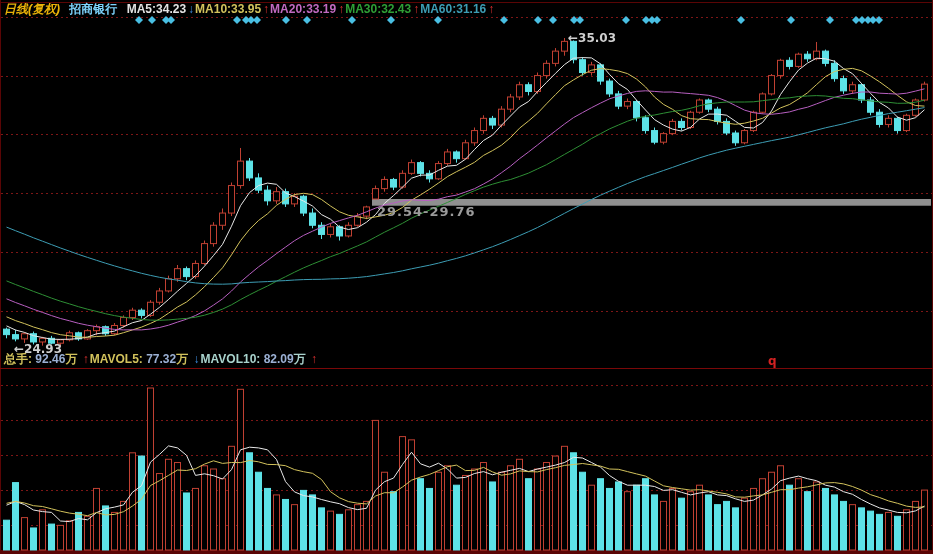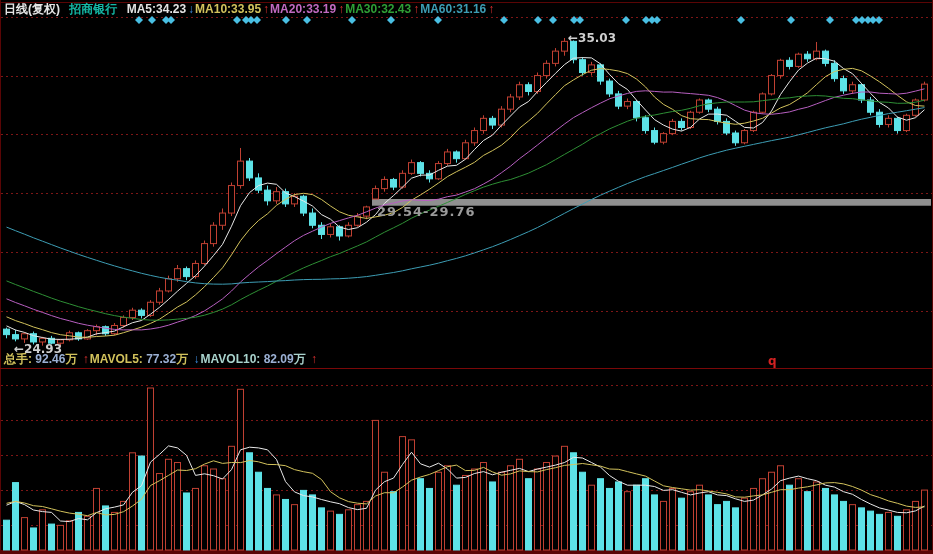--- a/index.html
+++ b/index.html
@@ -383,22 +383,22 @@
       <rect x="921.5" y="490.08592" width="6" height="59.91408000000001" fill="#000" stroke="#c04032" stroke-width="1"></rect>
       <polyline points="6.5,505.2 15.5,501.4 24.5,504.6 33.5,510.0 42.5,511.6 51.5,512.4 60.5,521.0 69.5,521.6 78.5,518.5 87.5,519.8 96.5,512.7 105.5,508.8 114.5,507.1 123.5,504.9 132.5,492.2 141.5,485.7 150.5,462.1 159.5,454.4 168.5,445.9 177.5,447.9 186.5,455.3 195.5,475.4 204.5,473.8 213.5,475.7 222.5,479.0 231.5,469.6 240.5,449.8 249.5,447.2 258.5,447.9 267.5,449.8 276.5,459.5 285.5,481.6 294.5,491.9 303.5,495.6 312.5,496.9 321.5,499.5 330.5,501.8 339.5,503.7 348.5,507.6 357.5,509.6 366.5,508.3 375.5,490.1 384.5,481.7 393.5,478.1 402.5,464.5 411.5,452.2 420.5,463.8 429.5,467.1 438.5,463.2 447.5,469.0 456.5,478.1 465.5,477.4 474.5,473.5 483.5,471.6 492.5,474.8 501.5,472.2 510.5,470.3 519.5,468.4 528.5,471.6 537.5,469.0 546.5,467.1 555.5,465.1 564.5,462.5 573.5,457.3 582.5,458.0 591.5,462.5 600.5,467.1 609.5,475.5 618.5,481.3 627.5,485.2 636.5,485.2 645.5,485.2 654.5,486.5 663.5,490.4 672.5,489.7 681.5,492.3 690.5,494.9 699.5,493.0 708.5,491.7 717.5,494.9 726.5,495.6 735.5,498.8 744.5,501.4 753.5,500.1 762.5,494.9 771.5,489.1 780.5,480.7 789.5,478.1 798.5,476.1 807.5,478.7 816.5,480.7 825.5,485.2 834.5,487.1 843.5,491.7 852.5,494.3 861.5,499.5 870.5,504.0 879.5,507.9 888.5,510.1 897.5,512.4 906.5,512.8 915.5,510.9 924.5,506.0" fill="none" stroke="#e8e8e8" stroke-width="1"></polyline>
       <polyline points="6.5,503.3 15.5,501.4 24.5,503.0 33.5,505.7 42.5,506.5 51.5,508.8 60.5,511.2 69.5,513.1 78.5,514.2 87.5,515.7 96.5,512.5 105.5,514.9 114.5,514.4 123.5,511.7 132.5,506.0 141.5,499.2 150.5,485.5 159.5,480.7 168.5,475.4 177.5,470.0 186.5,470.5 195.5,468.7 204.5,464.1 213.5,460.8 222.5,463.4 231.5,462.5 240.5,462.6 249.5,460.5 258.5,461.8 267.5,464.4 276.5,464.6 285.5,465.7 294.5,469.6 303.5,471.7 312.5,473.3 321.5,479.5 330.5,491.7 339.5,497.8 348.5,501.6 357.5,503.2 366.5,503.9 375.5,496.0 384.5,492.7 393.5,492.8 402.5,487.0 411.5,480.2 420.5,477.0 429.5,474.4 438.5,470.6 447.5,466.7 456.5,465.1 465.5,470.6 474.5,470.3 483.5,467.4 492.5,471.9 501.5,475.2 510.5,473.9 519.5,470.9 528.5,471.6 537.5,471.9 546.5,469.6 555.5,467.7 564.5,465.4 573.5,464.5 582.5,463.5 591.5,464.8 600.5,466.1 609.5,469.0 618.5,469.3 627.5,471.6 636.5,473.9 645.5,476.1 654.5,481.0 663.5,485.8 672.5,487.5 681.5,488.8 690.5,490.1 699.5,489.7 708.5,491.0 717.5,492.3 726.5,493.9 735.5,496.9 744.5,497.2 753.5,495.9 762.5,494.9 771.5,492.3 780.5,489.7 789.5,489.7 798.5,488.1 807.5,486.8 816.5,484.9 825.5,482.9 834.5,482.6 843.5,483.9 852.5,486.5 861.5,490.1 870.5,494.6 879.5,497.5 888.5,500.9 897.5,503.3 906.5,506.1 915.5,507.4 924.5,506.9" fill="none" stroke="#d2c25c" stroke-width="1"></polyline>
       <text x="568" y="42" fill="#cfcfcf" font-size="12" font-weight="700">←35.03</text>
       <text x="14" y="353" fill="#cfcfcf" font-size="12" font-weight="700">←24.93</text>
       <text x="377" y="216" fill="#9a9a9a" font-size="13" font-weight="700" font-family="&quot;DejaVu Sans Mono&quot;,&quot;Liberation Mono&quot;,monospace" letter-spacing="1">29.54-29.76</text>
       <text x="768" y="365" fill="#d42222" font-size="12" font-weight="700">q</text>
     </svg>
 
   <div class="infobar">
-    <span class="sp" style="color:#e5e5e5;">日线(复权)</span>
-    <span class="sp" style="color:#14b8a6;">招商银行</span>
+    <span class="sp" style="color:#eab308;font-style:italic;">日线(复权)</span>
+    <span class="sp" style="color:#7dd3fc;">招商银行</span>
     <span id="ma-items"><span style="color: rgb(226, 226, 226);">MA5: </span><span style="color: rgb(226, 226, 226);">34.23</span><span class="arrow" style="color: rgb(61, 141, 224);">↓</span><span style="color: rgb(210, 194, 92);">MA10: </span><span style="color: rgb(210, 194, 92);">33.95</span><span class="arrow" style="color: rgb(224, 48, 48);">↑</span><span style="color: rgb(192, 106, 192);">MA20: </span><span style="color: rgb(192, 106, 192);">33.19</span><span class="arrow" style="color: rgb(224, 48, 48);">↑</span><span style="color: rgb(47, 159, 53);">MA30: </span><span style="color: rgb(47, 159, 53);">32.43</span><span class="arrow" style="color: rgb(224, 48, 48);">↑</span><span style="color: rgb(61, 157, 180);">MA60: </span><span style="color: rgb(61, 157, 180);">31.16</span><span class="arrow" style="color: rgb(224, 48, 48);">↑</span></span>
   </div>
 
   <div class="volbar">
     <span id="vol-items"><span style="color: rgb(210, 194, 92);">总手: </span><span style="color: rgb(155, 176, 212);">92.46</span><span style="color: rgb(210, 194, 92);">万 </span><span class="arrow" style="color: rgb(224, 48, 48);">↑</span><span style="color: rgb(210, 194, 92);">MAVOL5: </span><span style="color: rgb(155, 176, 212);">77.32</span><span style="color: rgb(210, 194, 92);">万 </span><span class="arrow" style="color: rgb(61, 141, 224);">↓</span><span style="color: rgb(169, 211, 205);">MAVOL10: </span><span style="color: rgb(155, 176, 212);">82.09</span><span style="color: rgb(169, 211, 205);">万 </span><span class="arrow" style="color: rgb(224, 48, 48);">↑</span></span>
   </div>
 
 </div>
 
 </body></html>

